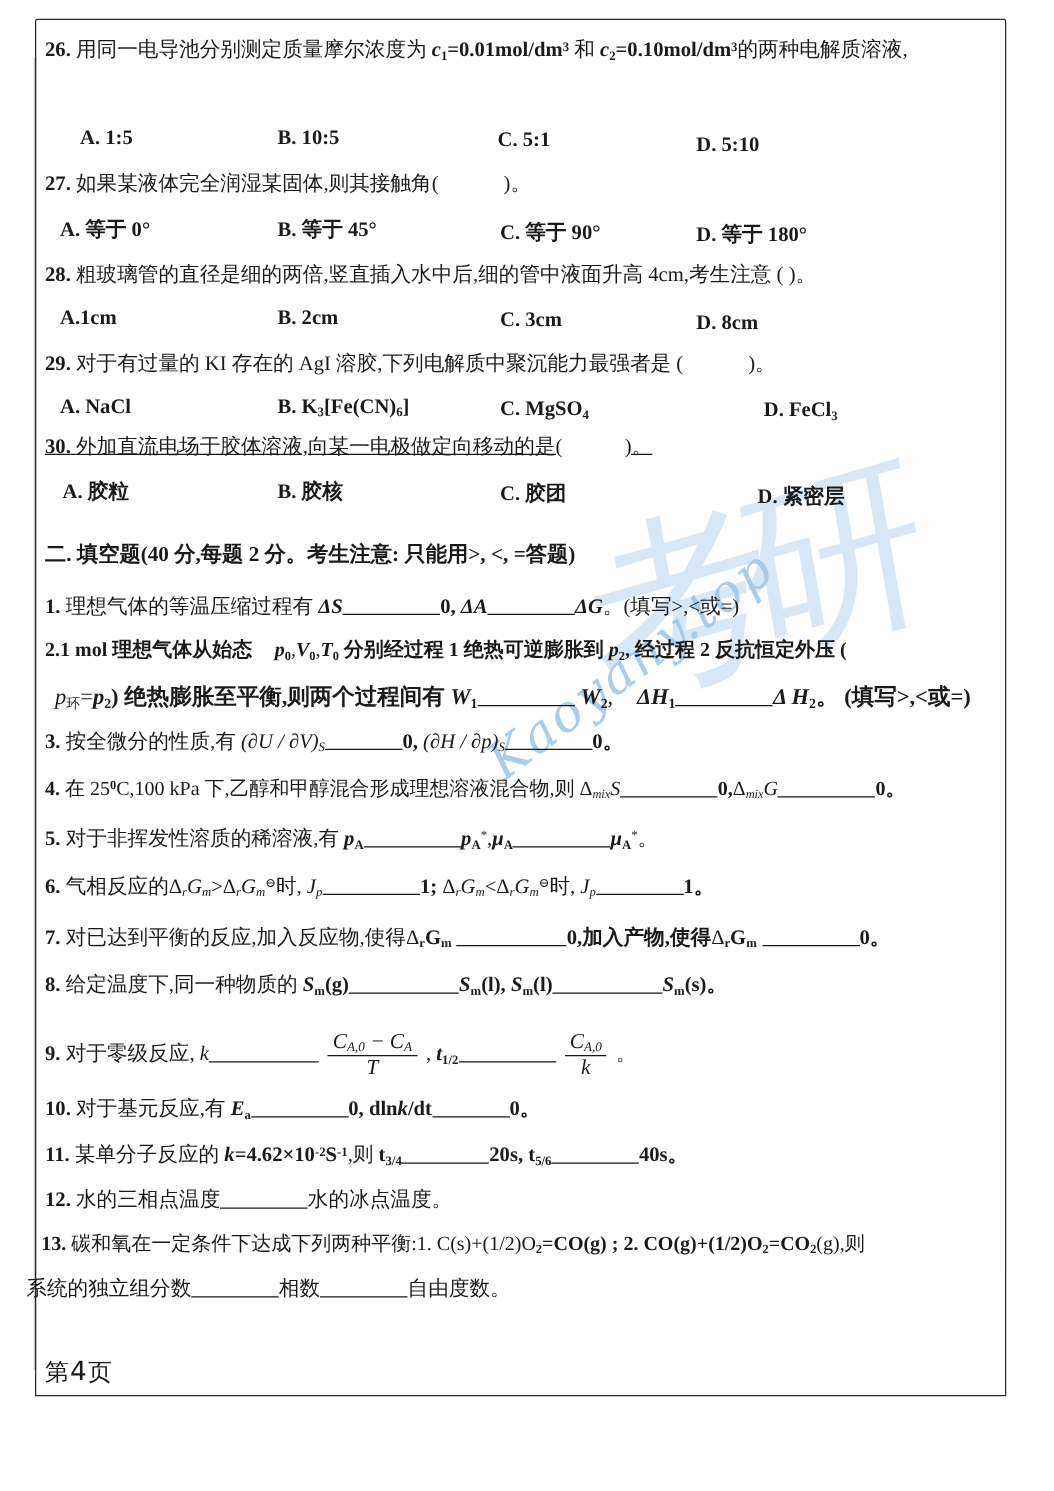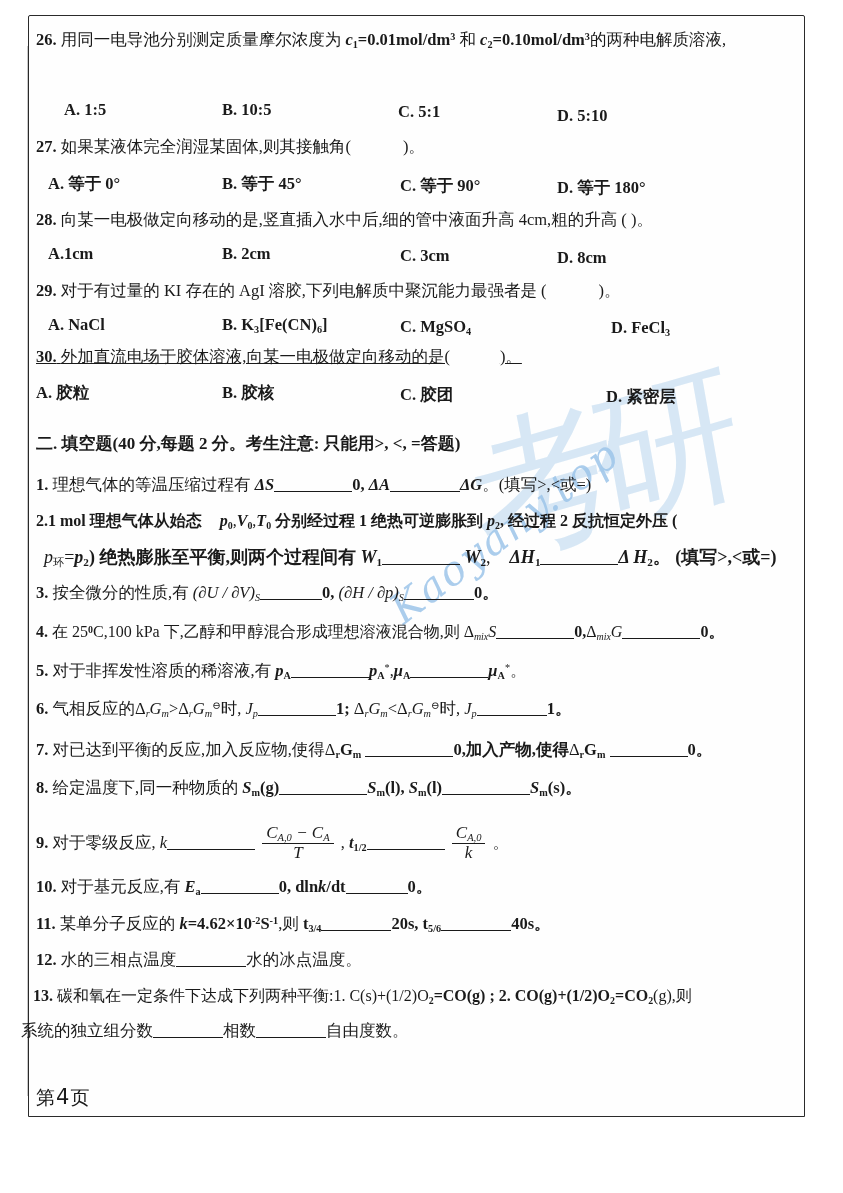--- a/index.html
+++ b/index.html
@@ -161,21 +161,21 @@
     <span class="bold">27.</span>
     <span>如果某液体完全润湿某固体,则其接触角(</span><span style="display:inline-block;width:52px"></span><span>)。</span>
   </div>
   <div class="opt bold" style="left:48px; top:173px;">A. 等于 0°</div>
   <div class="opt bold" style="left:222px; top:173px;">B. 等于 45°</div>
   <div class="opt bold" style="left:400px; top:175px;">C. 等于 90°</div>
   <div class="opt bold" style="left:557px; top:177px;">D. 等于 180°</div>
 
   <div class="ln" style="left:36px; top:210px;">
     <span class="bold">28.</span>
-    <span>向某一电极做定向移动的是,竖直插入水中后,细的管中液面升高 4cm,粗的升高 (  )。</span>
+    <span>粗玻璃管的直径是细的两倍,竖直插入水中后,细的管中液面升高 4cm,考生注意 (  )。</span>
   </div>
   <div class="opt bold" style="left:48px; top:244px;">A.1cm</div>
   <div class="opt bold" style="left:222px; top:244px;">B. 2cm</div>
   <div class="opt bold" style="left:400px; top:246px;">C. 3cm</div>
   <div class="opt bold" style="left:557px; top:248px;">D. 8cm</div>
 
   <div class="ln" style="left:36px; top:281px;">
     <span class="bold">29.</span>
     <span>对于有过量的 KI 存在的 AgI 溶胶,下列电解质中聚沉能力最强者是 (</span><span style="display:inline-block;width:52px"></span><span>)。</span>
   </div>
@@ -189,21 +189,21 @@
     <span>C. MgSO</span><sub>4</sub>
   </div>
   <div class="opt bold" style="left:611px; top:318px;">
     <span>D. FeCl</span><sub>3</sub>
   </div>
 
   <div class="ln" style="left:36px; top:347px;text-decoration:underline;">
     <span class="bold">30.</span>
     <span>外加直流电场于胶体溶液,向某一电极做定向移动的是(</span><span style="display:inline-block;width:50px"></span><span>)。</span>
   </div>
-  <div class="opt bold" style="left:36px; top:382px;">A. 胶粒</div>
+  <div class="opt bold" style="left:50px; top:382px;">A. 胶粒</div>
   <div class="opt bold" style="left:222px; top:382px;">B. 胶核</div>
   <div class="opt bold" style="left:400px; top:384px;">C. 胶团</div>
   <div class="opt bold" style="left:606px; top:386px;">D. 紧密层</div>
 
   <div class="ln bold" style="left:36px; top:433px; font-size:17px;">二. 填空题(40 分,每题 2 分。考生注意: 只能用&gt;, &lt;, =答题)</div>
 
   <div class="ln" style="left:36px; top:475px;">
     <span class="bold">1.</span>
     <span>理想气体的等温压缩过程有</span>
     <span class="bi">ΔS</span><span class="blank b78"></span><span class="bold">0,</span>

